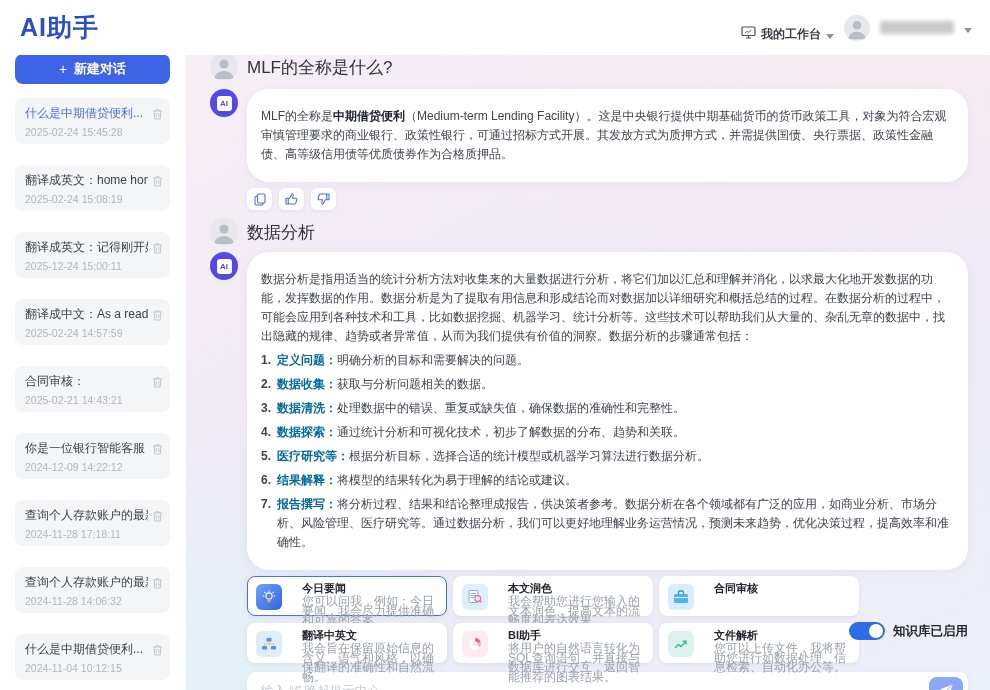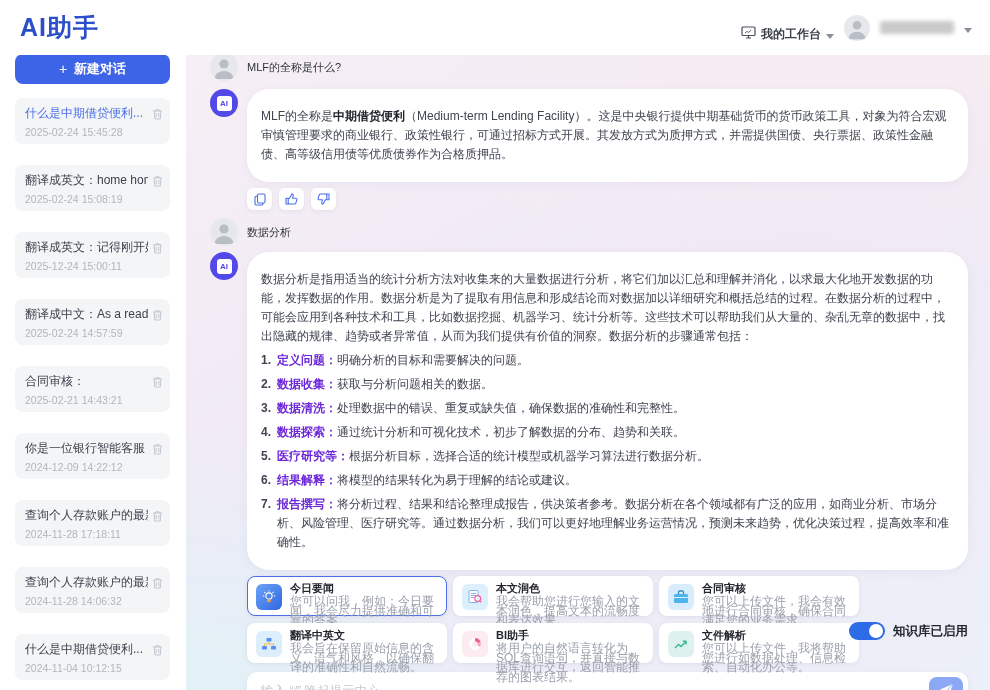--- a/index.html
+++ b/index.html
@@ -39,43 +39,43 @@
             radial-gradient(900px 420px at 88% 0%, #f7ecf1 0%, rgba(247,236,241,0) 60%),
             radial-gradient(650px 480px at 0% 100%, #e2f1f7 0%, rgba(226,241,247,0) 55%),
             linear-gradient(150deg, #f6eff5 0%, #efe9f6 50%, #ecf0f8 100%); }
 
   .msg-row { display:flex; gap:9px; }
   .avatar { width:28px; height:28px; border-radius:50%; flex:none; overflow:hidden; }
   .avatar.user { background:#e7e8ec; }
   .avatar.ai { background:#5348e8; display:flex; align-items:center; justify-content:center; }
   .ai-badge { background:#fff; color:#5348e8; font-size:8px; font-weight:800; border-radius:3px;
               width:15px; height:15px; display:flex; align-items:center; justify-content:center; }
-  .user-text { font-size:11px; color:#2e323b; align-self:center; }
+  .user-text { font-size:17px; color:#2e323b; align-self:center; }
   .bubble { flex:1; background:#fff; border-radius:22px; padding:18px 14px; font-size:12px; line-height:19px;
             color:#3f4450; box-shadow:0 2px 8px rgba(120,120,160,.08); }
   .bubble b { color:#20242e; }
   .row-user1 { margin-bottom:8px; }
   .row-ai1 { margin-bottom:6px; }
   .row-user2 { margin-bottom:6px; }
   .row-ai2 { margin-bottom:6px; }
 
   .actions { display:flex; gap:7px; margin:0 0 8px 37px; }
   .act-btn { width:25px; height:22px; background:#fff; border:none; border-radius:6px; cursor:pointer;
              display:flex; align-items:center; justify-content:center; box-shadow:0 1px 4px rgba(120,120,160,.12); }
 
   .steps { margin-top:5px; }
   .step { display:flex; margin-top:5px; }
   .step-num { flex:none; width:16px; color:#3f4450; font-weight:700; }
   .step-body { flex:1; }
-  .step-title { font-weight:700; color:#6d28d9; }
+  .step-title { font-weight:700; color:#0369a1; }
 
   
   .features { position:relative; width:721px; margin-left:37px; }
   .cards { display:grid; grid-template-columns:repeat(3,200px); gap:7px 6px; }
-  .card { display:flex; gap:8px; background:#fff; border-radius:8px; padding:5px 8px; height:40px;
+  .card { display:flex; gap:20px; background:#fff; border-radius:8px; padding:5px 8px; height:40px;
           border:1px solid rgba(0,0,0,0); box-shadow:0 1px 4px rgba(130,130,165,.14); cursor:pointer; align-items:flex-start; }
   .card.selected { border-color:#4a6fe8; }
   .tile { width:26px; height:26px; border-radius:6px; flex:none; display:flex; align-items:center; justify-content:center; margin-top:2px; }
   .tile-news { background:linear-gradient(135deg,#6ea3f7,#2f66e0); }
   .tile-polish { background:#ddeefc; }
   .tile-contract { background:#d9ecfb; }
   .tile-translate { background:#dceefb; }
   .tile-bi { background:#fcecf2; }
   .tile-file { background:#ddf2ee; }
   .card-title { font-size:11px; font-weight:700; color:#23262e; line-height:13px; }
@@ -336,21 +336,20 @@
         <div class="card">
           <div class="tile tile-contract">
             <svg width="16" height="14" viewBox="0 0 16 14">
                 <path d="M5.5 4V2.5A1.5 1.5 0 0 1 7 1h2a1.5 1.5 0 0 1 1.5 1.5V4" fill="none" stroke="#2f8fc9" stroke-width="1.3"></path>
                 <rect x="1" y="4" width="14" height="9" rx="1.5" fill="#4db5ec"></rect>
                 <path d="M1 7.5h14" stroke="#fff" stroke-width="0.8"></path>
               </svg>
           </div>
           <div>
             <div class="card-title">合同审核</div>
-            <div class="card-desc">您可以上传文件，我会有效地进行合同审核，确保合同满足您的业务需求。</div>
           </div>
         </div>
         <div class="card">
           <div class="tile tile-translate">
             <svg width="16" height="14" viewBox="0 0 16 14">
                 <path d="M8 4.6V7M3.5 9V7h9v2" stroke="#f5c04a" stroke-width="1.1" fill="none"></path>
                 <rect x="5.5" y="1" width="5" height="3.6" rx="0.8" fill="#5b8ef0"></rect>
                 <rect x="1" y="9" width="5" height="3.6" rx="0.8" fill="#5b8ef0"></rect>
                 <rect x="10" y="9" width="5" height="3.6" rx="0.8" fill="#5b8ef0"></rect>
               </svg>

